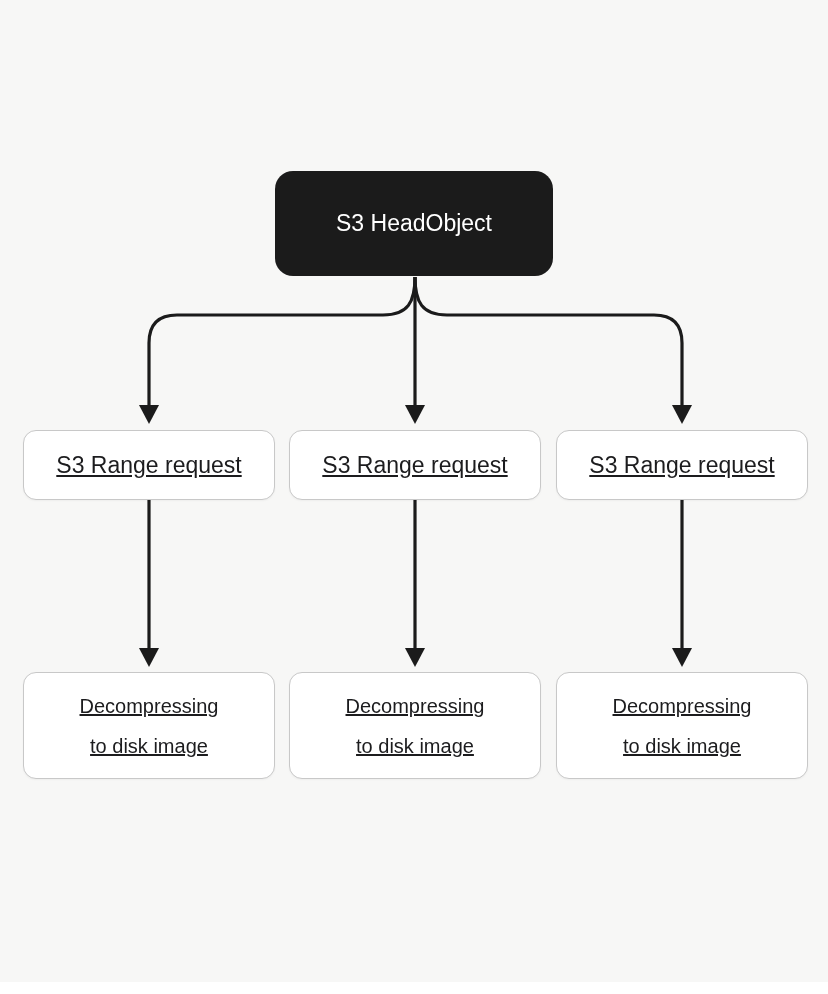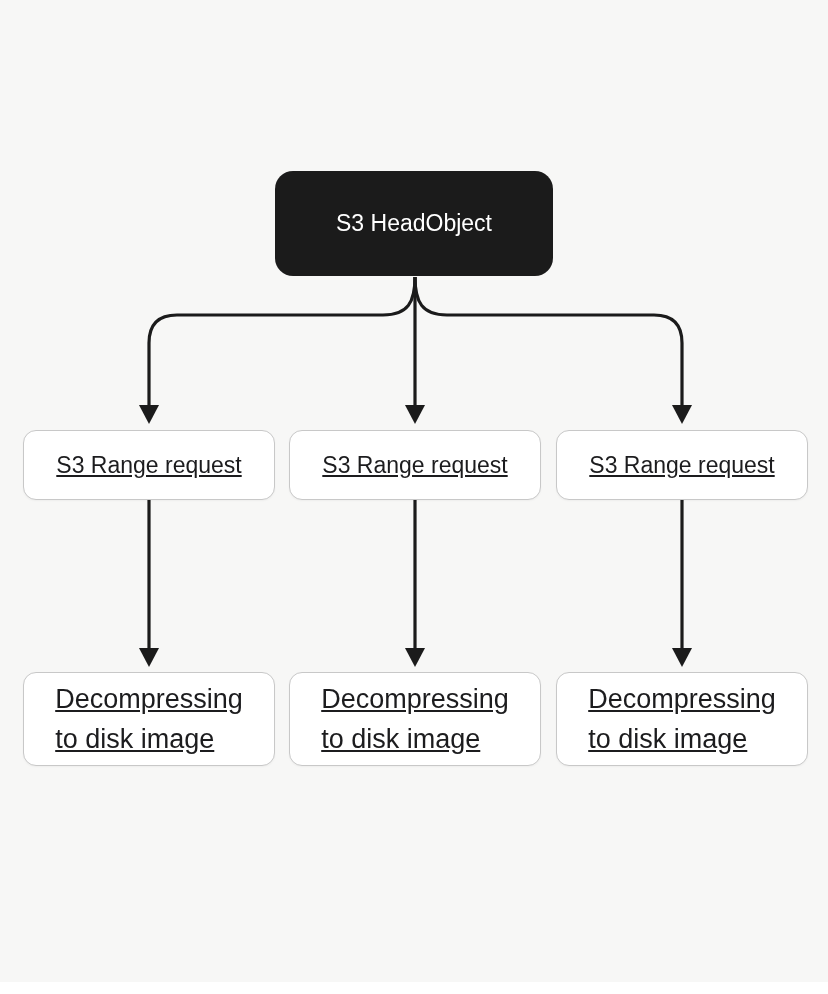--- a/index.html
+++ b/index.html
@@ -29,20 +29,21 @@
     left:0;top:0;
     width:828px;height:994px;
     z-index:1;
   }
   .node{
     position:absolute;
     z-index:2;
     display:flex;
     align-items:center;
     justify-content:center;
+    text-align:center;
     box-sizing:border-box;
   }
   .node-root{
     left:275px;top:171px;
     width:278px;height:105px;
     background:var(--node-dark-bg);
     color:var(--node-dark-text);
     border-radius:18px;
     font-size:23px;
     font-weight:500;
@@ -51,21 +52,21 @@
     background:var(--node-light-bg);
     border:1.5px solid var(--node-border);
     border-radius:13px;
     color:var(--ink);
     font-size:23px;
     font-weight:500;
     box-shadow:0 1px 2px rgba(0,0,0,0.04);
     text-decoration:underline;
   }
   .row-mid{top:430px;height:70px;width:252px;}
-  .row-bot{top:672px;height:94px;width:252px;font-size:27px;}
+  .row-bot{top:672px;height:107px;width:252px;font-size:20px;}
   .col-1{left:23px;}
   .col-2{left:289px;}
   .col-3{left:556px;}
   .two-line{display:flex;flex-direction:column;line-height:40px;}
   .two-line span{display:block;}
   .bottom-strip{
     position:absolute;
     left:0;top:982px;
     width:828px;height:12px;
     background:var(--bottom-strip);

